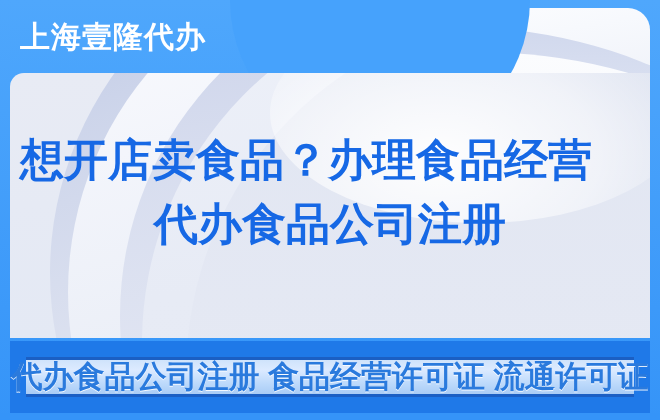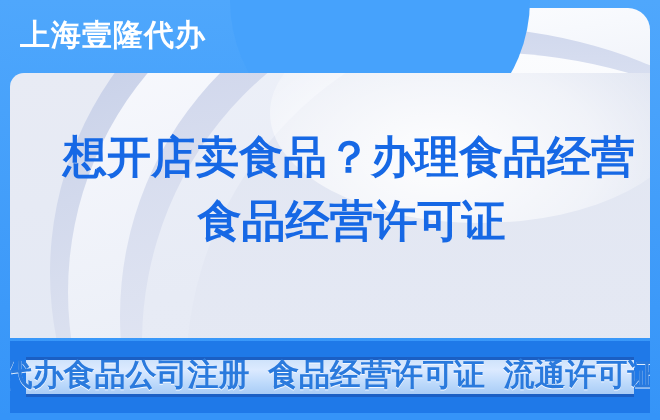--- a/index.html
+++ b/index.html
@@ -6,21 +6,21 @@
     margin: 0;
     padding: 0;
     background: #ffffff;
   }
   #banner {
     position: relative;
     width: 660px;
     height: 420px;
     overflow: hidden;
     background: #42A0FC;
-    font-family: Liberation Mono, monospace;
+    font-family: Liberation Sans, sans-serif;
   }
 
   
   .blue-bg {
     position: absolute;
     inset: 0;
     background: linear-gradient(180deg, #4FA7FC 0%, #3E9DFB 55%, #3594F8 100%);
   }
 
   
@@ -165,21 +165,20 @@
     text-align: center;
     font-size: 44px;
     line-height: 64px;
     font-weight: 700;
     color: #1668E5;
     letter-spacing: 0px;
   }
   .headline .line {
     display: block;
     white-space: nowrap;
-    margin-left: 43px;
   }
   .headline .line-1 { text-align: left; padding-left: 10px; }
   .headline .line-2 { text-align: center; }
 
   
   .kw-frame {
     position: absolute;
     left: 10px;
     top: 341px;
     width: 640px;
@@ -250,21 +249,21 @@
     <div class="arc arc-4"></div>
     <div class="arc arc-5"></div>
     <div class="panel-glow"></div>
   </div>
 
   <div class="brand">上海壹隆代办</div>
 
 
   <div class="headline">
     <span class="line line-1">想开店卖食品？办理食品经营</span>
-    <span class="line line-2">食品经营许可证</span>
+    <span class="line line-2">代办食品公司注册</span>
   </div>
 
   <div class="kw-frame">
     <div class="kw-bar">
       <span class="kw-text">代办食品公司注册 食品经营许可证 流通许可证</span>
     </div>
   </div>
 
   <div class="edge-left"></div>
   <div class="edge-right"></div>

